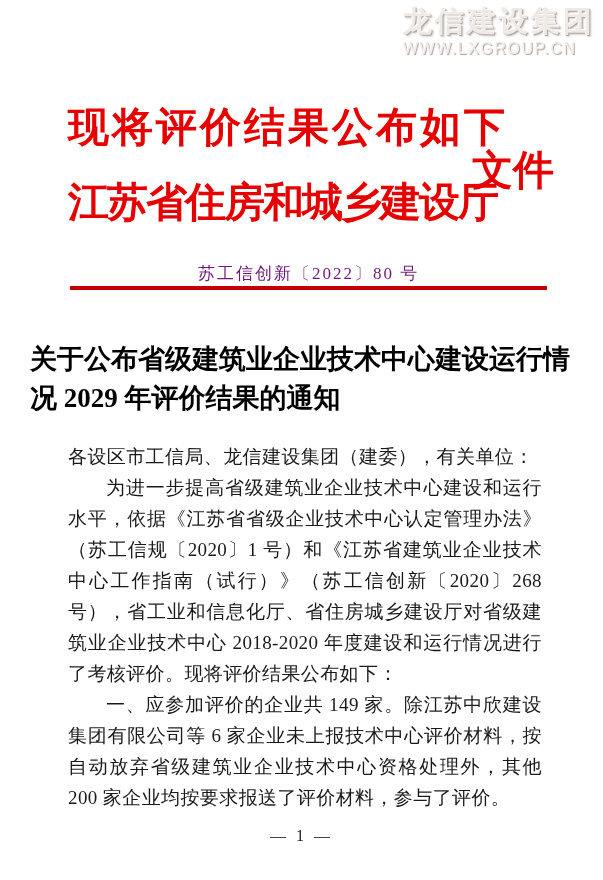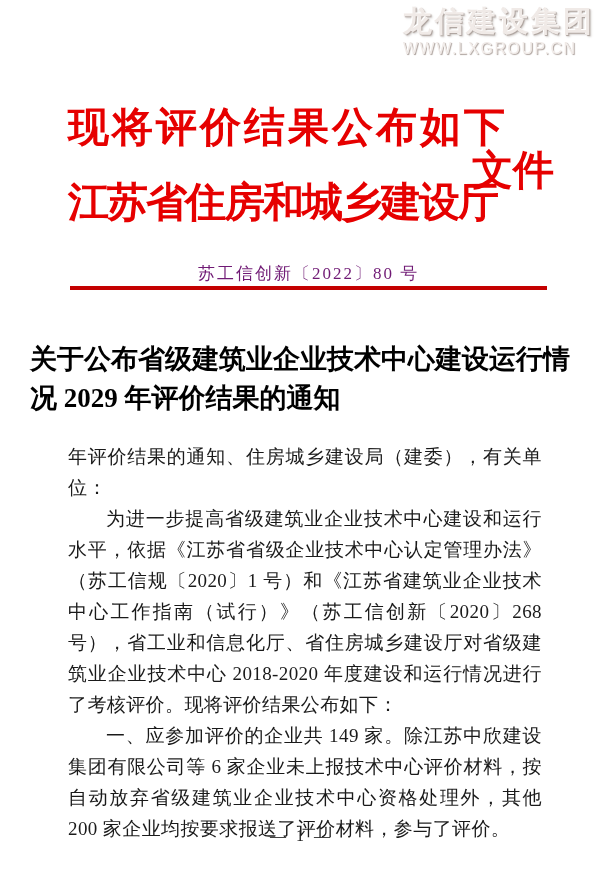--- a/index.html
+++ b/index.html
@@ -149,20 +149,20 @@
   <div class="doc-number">苏工信创新〔2022〕80 号</div>
 
   <div class="red-rule"></div>
 
   <h1 class="title">
     <span class="title-line">关于公布省级建筑业企业技术中心建设运行情</span>
     <span class="title-line">况 2029 年评价结果的通知</span>
   </h1>
 
   <div class="body-text">
-    <p class="salutation">年评价结果的通知、住房城乡建设局（建委），有关单位：</p>
+    <p class="salutation">各设区市工信局、龙信建设集团（建委），有关单位：</p>
     <p class="indent">为进一步提高省级建筑业企业技术中心建设和运行水平，依据《江苏省省级企业技术中心认定管理办法》（苏工信规〔2020〕1 号）和《江苏省建筑业企业技术中心工作指南（试行）》（苏工信创新〔2020〕268 号），省工业和信息化厅、省住房城乡建设厅对省级建筑业企业技术中心 2018-2020 年度建设和运行情况进行了考核评价。现将评价结果公布如下：</p>
     <p class="indent">一、应参加评价的企业共 149 家。除江苏中欣建设集团有限公司等 6 家企业未上报技术中心评价材料，按自动放弃省级建筑业企业技术中心资格处理外，其他 200 家企业均按要求报送了评价材料，参与了评价。</p>
   </div>
 
   <div class="page-number">— 1 —</div>
 
 </div>
 
 </body></html>

